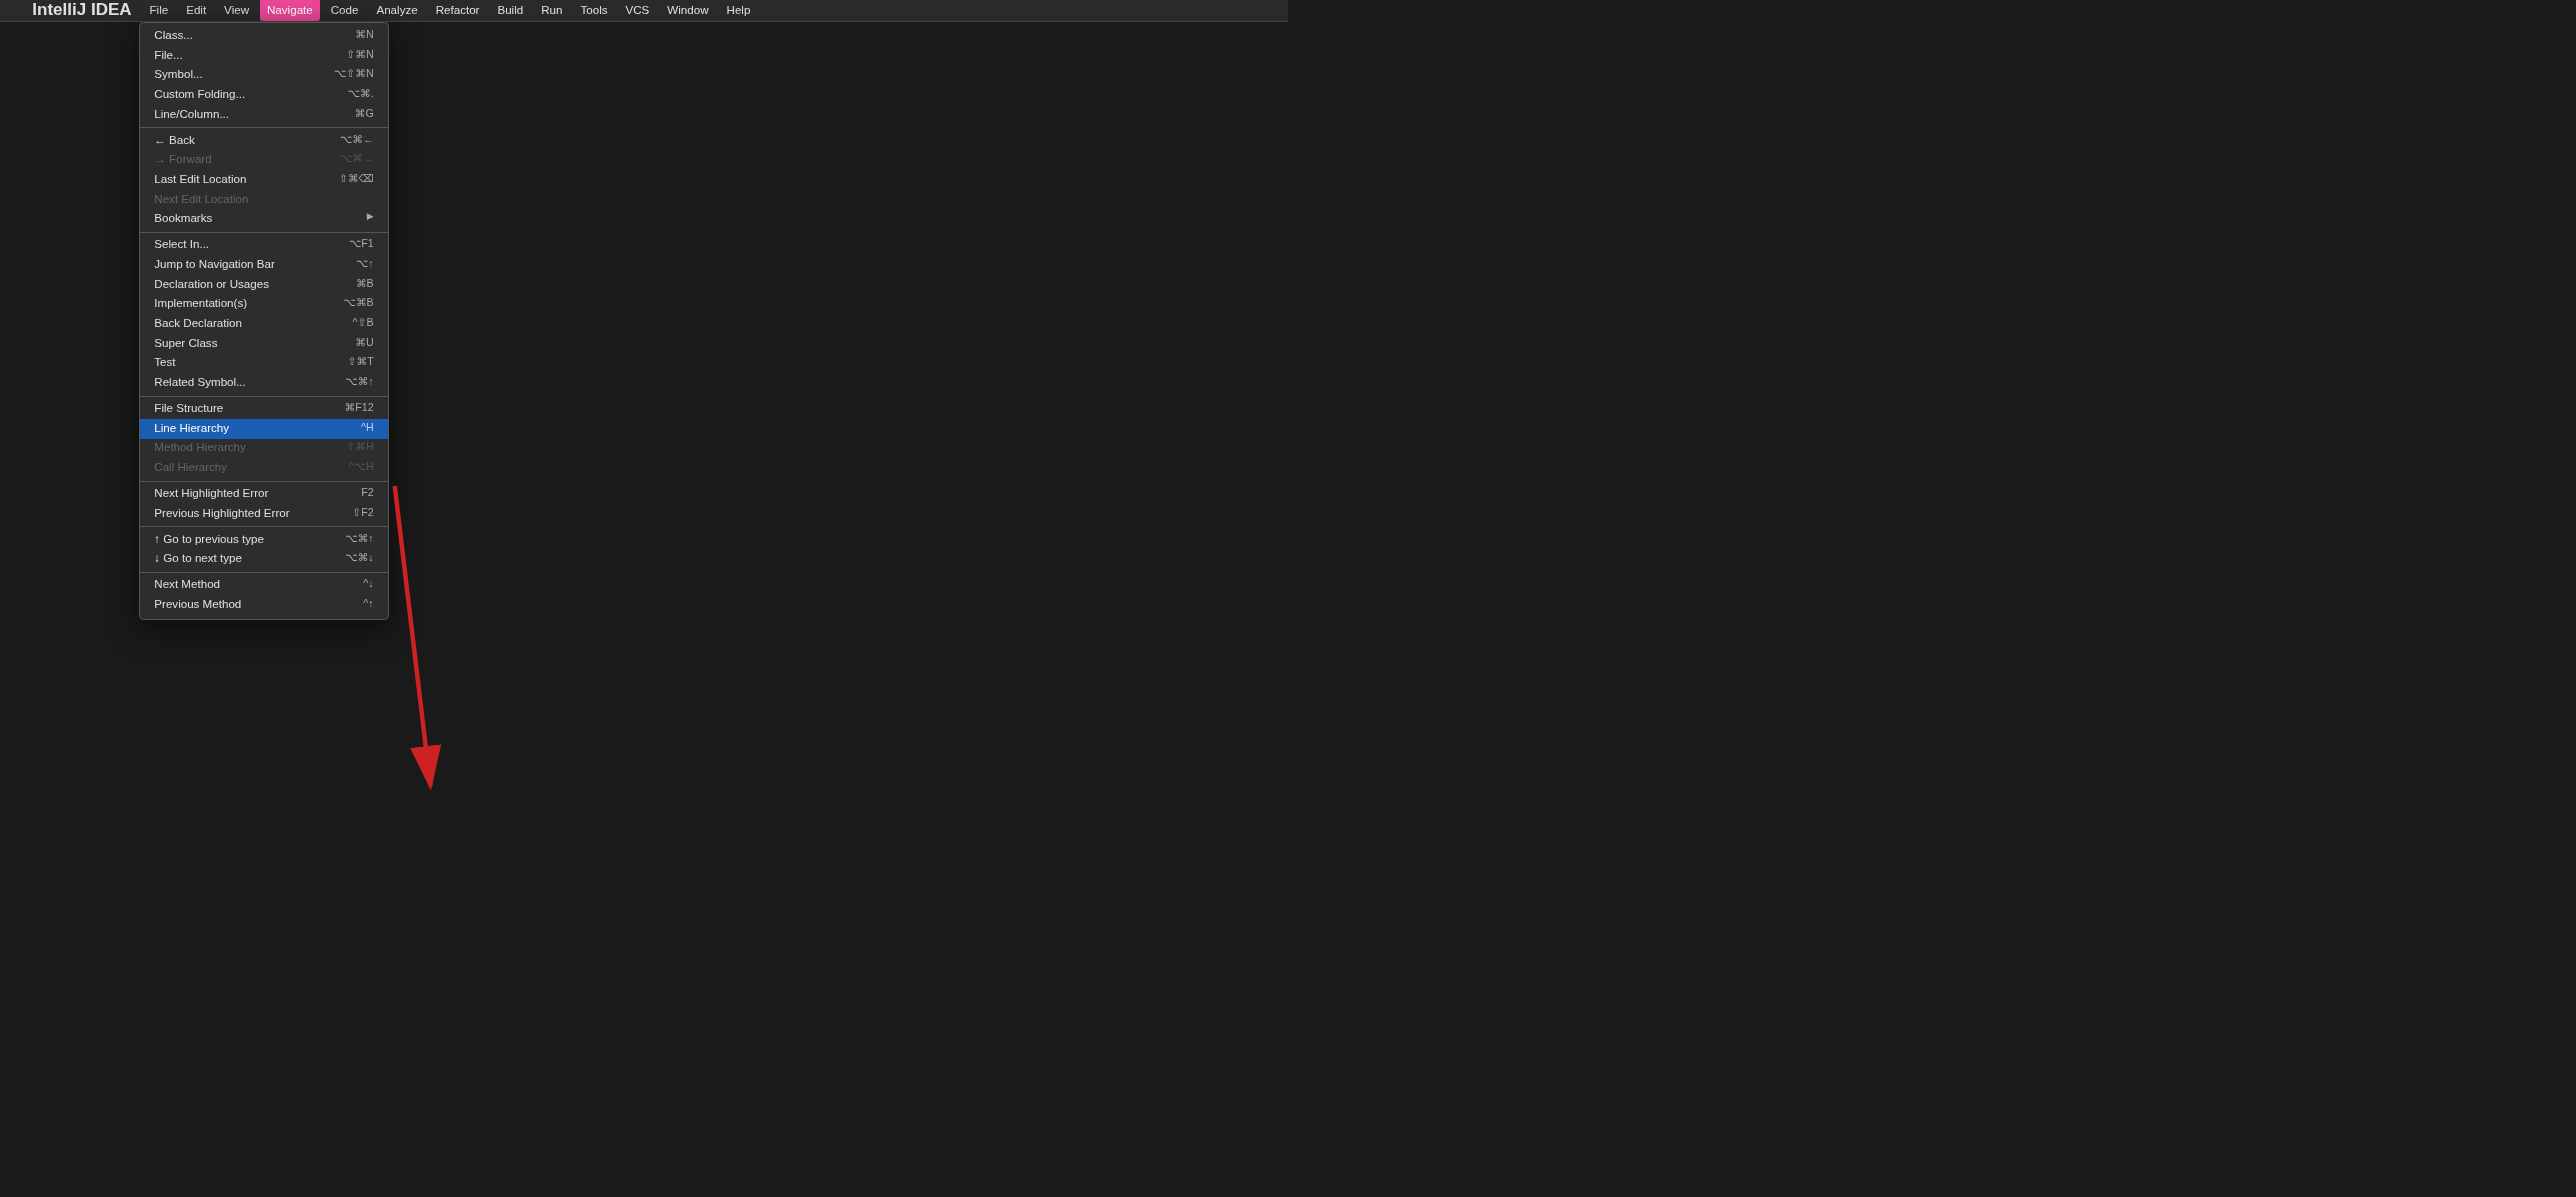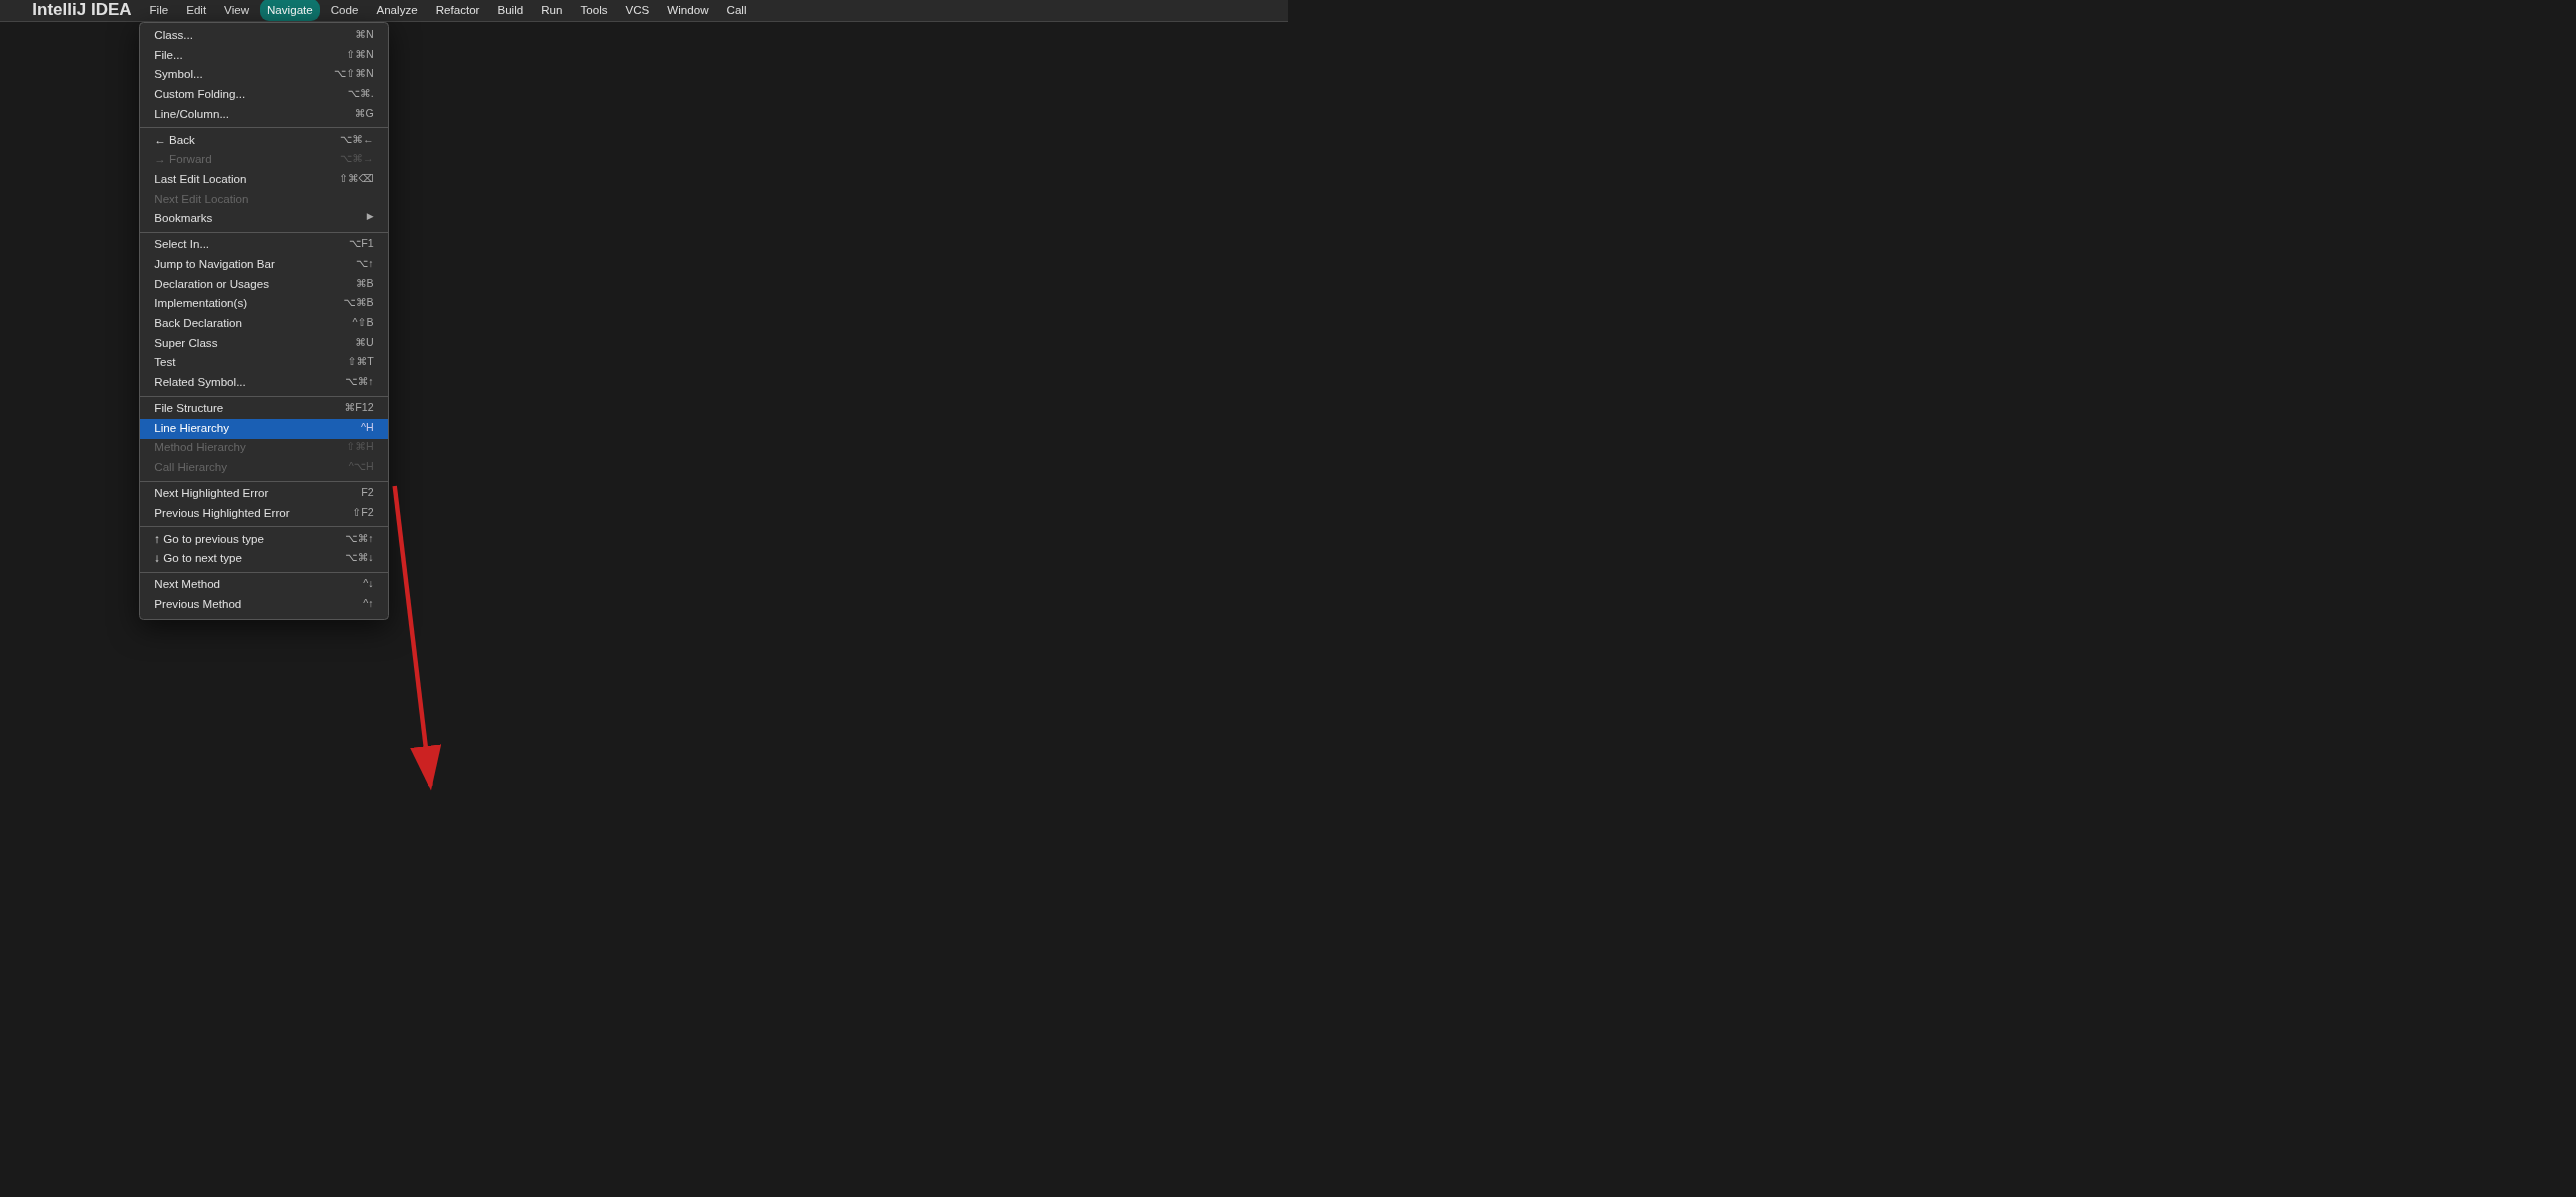--- a/index.html
+++ b/index.html
@@ -32,23 +32,22 @@
       color: #e0e0e0;
       padding: 0 7.2px;
       height: 22px;
       line-height: 21.5px;
       font-size: 11.6px;
       cursor: pointer;
       border-radius: 2.7px;
     }
 
     .menubar-item.active {
-      background: #0f766e;
+      background: #ec4899;
       color: white;
-      border-radius: 9px;
     }
 
     .apple-logo {
       font-size: 12.5px;
       padding: 0 7.2px;
       color: #e0e0e0;
     }
 
     .app-name {
       font-weight: 600;
@@ -143,21 +142,21 @@
   <span class="menubar-item">View</span>
   <span class="menubar-item active">Navigate</span>
   <span class="menubar-item">Code</span>
   <span class="menubar-item">Analyze</span>
   <span class="menubar-item">Refactor</span>
   <span class="menubar-item">Build</span>
   <span class="menubar-item">Run</span>
   <span class="menubar-item">Tools</span>
   <span class="menubar-item">VCS</span>
   <span class="menubar-item">Window</span>
-  <span class="menubar-item">Call</span>
+  <span class="menubar-item">Help</span>
 </div>
 
 <div class="dropdown-menu">
 
   <div class="menu-item">
     <span class="menu-item-label">Class...</span>
     <span class="menu-item-shortcut">⌘N</span>
   </div>
   <div class="menu-item">
     <span class="menu-item-label">File...</span>

